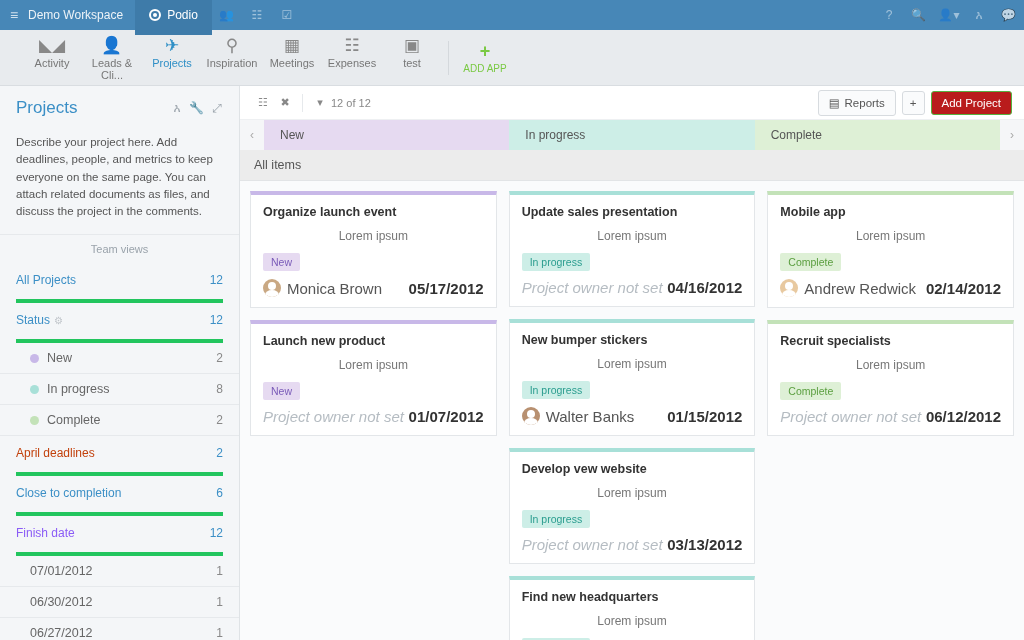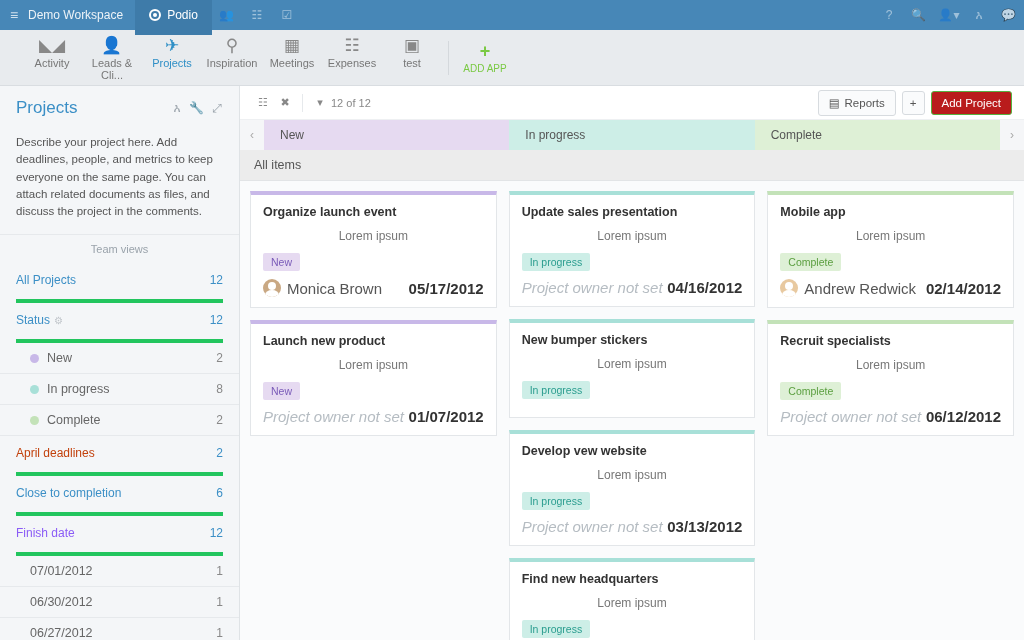--- a/index.html
+++ b/index.html
@@ -268,21 +268,24 @@
           <div class="card new"><h4>Launch new product</h4><div class="desc">Lorem ipsum</div><span class="badge new">New</span><div class="foot">
               <span class="owner none">Project owner not set</span>
               <span class="date">01/07/2012</span>
             </div></div>
         </div>
       <div class="col" id="col-prog">
           <div class="card prog"><h4>Update sales presentation</h4><div class="desc">Lorem ipsum</div><span class="badge prog">In progress</span><div class="foot">
               <span class="owner none">Project owner not set</span>
               <span class="date">04/16/2012</span>
             </div></div>
-          <div class="card prog"><h4>New bumper stickers</h4><div class="desc">Lorem ipsum</div><span class="badge prog">In progress</span></div>
+          <div class="card prog"><h4>New bumper stickers</h4><div class="desc">Lorem ipsum</div><span class="badge prog">In progress</span><div class="foot">
+              <span class="owner"><span class="avatar w"></span>Walter Banks</span>
+              <span class="date">01/15/2012</span>
+            </div></div>
           <div class="card prog"><h4>Develop vew website</h4><div class="desc">Lorem ipsum</div><span class="badge prog">In progress</span><div class="foot">
               <span class="owner none">Project owner not set</span>
               <span class="date">03/13/2012</span>
             </div></div>
           <div class="card prog"><h4>Find new headquarters</h4><div class="desc">Lorem ipsum</div><span class="badge prog">In progress</span></div>
         </div>
       <div class="col" id="col-comp">
           <div class="card comp"><h4>Mobile app</h4><div class="desc">Lorem ipsum</div><span class="badge comp">Complete</span><div class="foot">
               <span class="owner"><span class="avatar a"></span>Andrew Redwick</span>
               <span class="date">02/14/2012</span>

